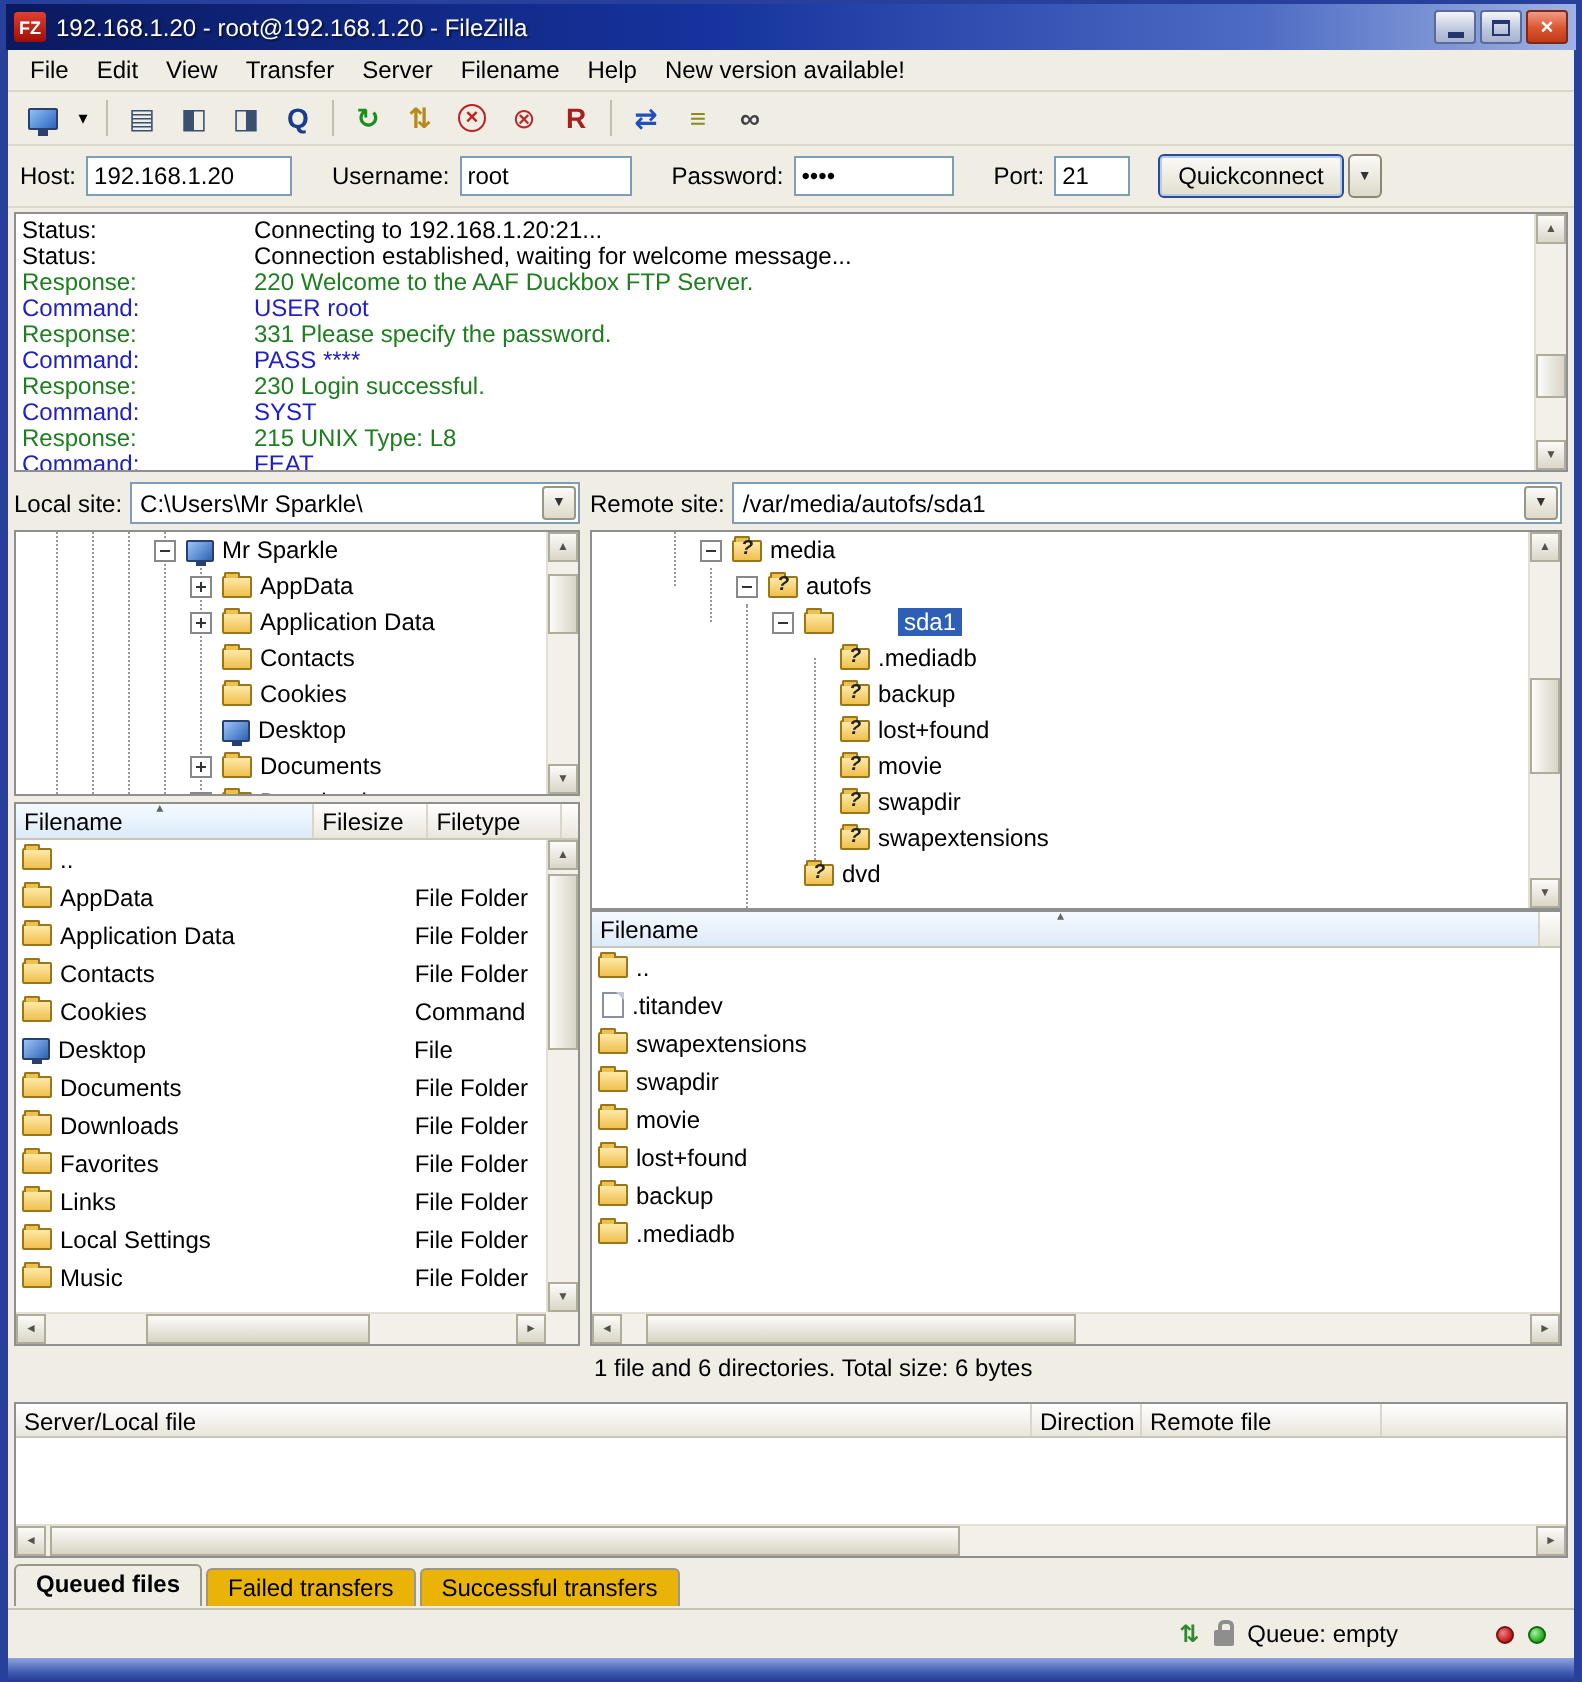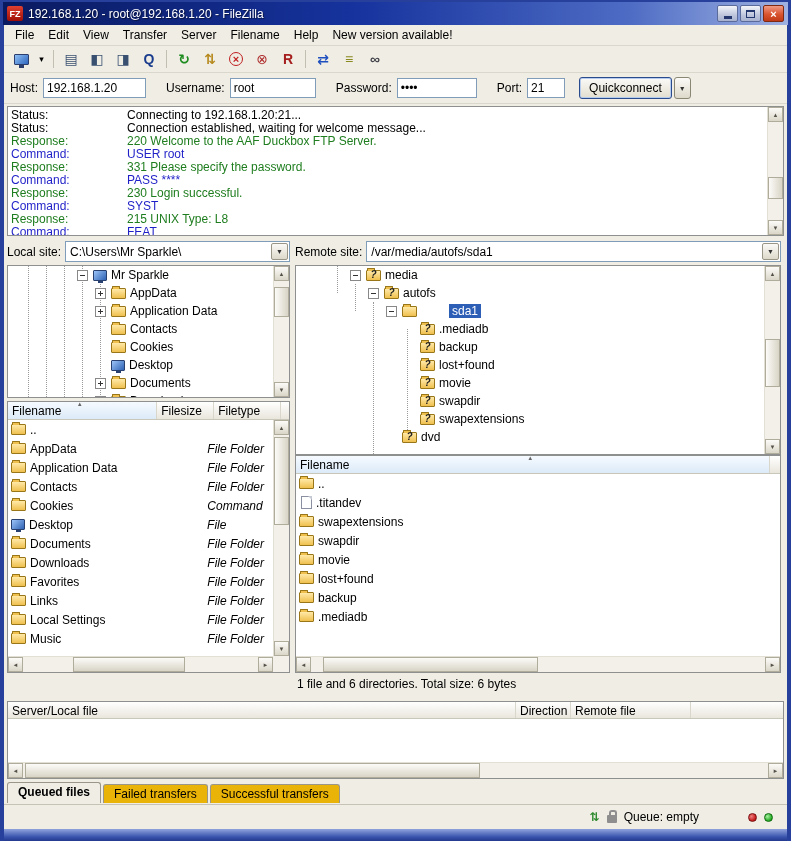--- a/index.html
+++ b/index.html
@@ -102,21 +102,21 @@
   .lheader { position:absolute; top:0; left:0; right:0; height:18px; display:flex;
     background:linear-gradient(#FFFFFF,#E9E6DC); border-bottom:1px solid #C9C6BA; z-index:2; }
   .hcell { border-right:1px solid #D9D6CB; padding:2px 4px 0; white-space:nowrap; overflow:hidden; position:relative; }
   .hcell.fill { flex:1; border-right:none; }
   .hcell.sorted { background:linear-gradient(#F5FAFF,#DCEAF8); }
   .sortarrow { position:absolute; top:-2px; left:50%; margin-left:-4px; font-size:7px; color:#666; }
   .lbody { position:absolute; top:18px; left:0; overflow:hidden; }
   .lrow { display:flex; align-items:center; height:19px; padding-left:3px; white-space:nowrap; }
   .local-list .cn { width:131px; overflow:hidden; }
   .local-list .cs { width:58px; }
-  .local-list .ct { width:70px;font-style:italic; }
+  .local-list .ct { width:70px; }
   .remote-list .cn { flex:1; }
 
   .statusline { position:absolute; top:652px; white-space:nowrap; }
 
   
   .queuepane { top:676px; left:3px; width:777px; height:78px; }
   .qhdr { height:17px; }
   .qbody { position:absolute; top:17px; left:0; right:0; bottom:16px; background:#fff; }
 
   

